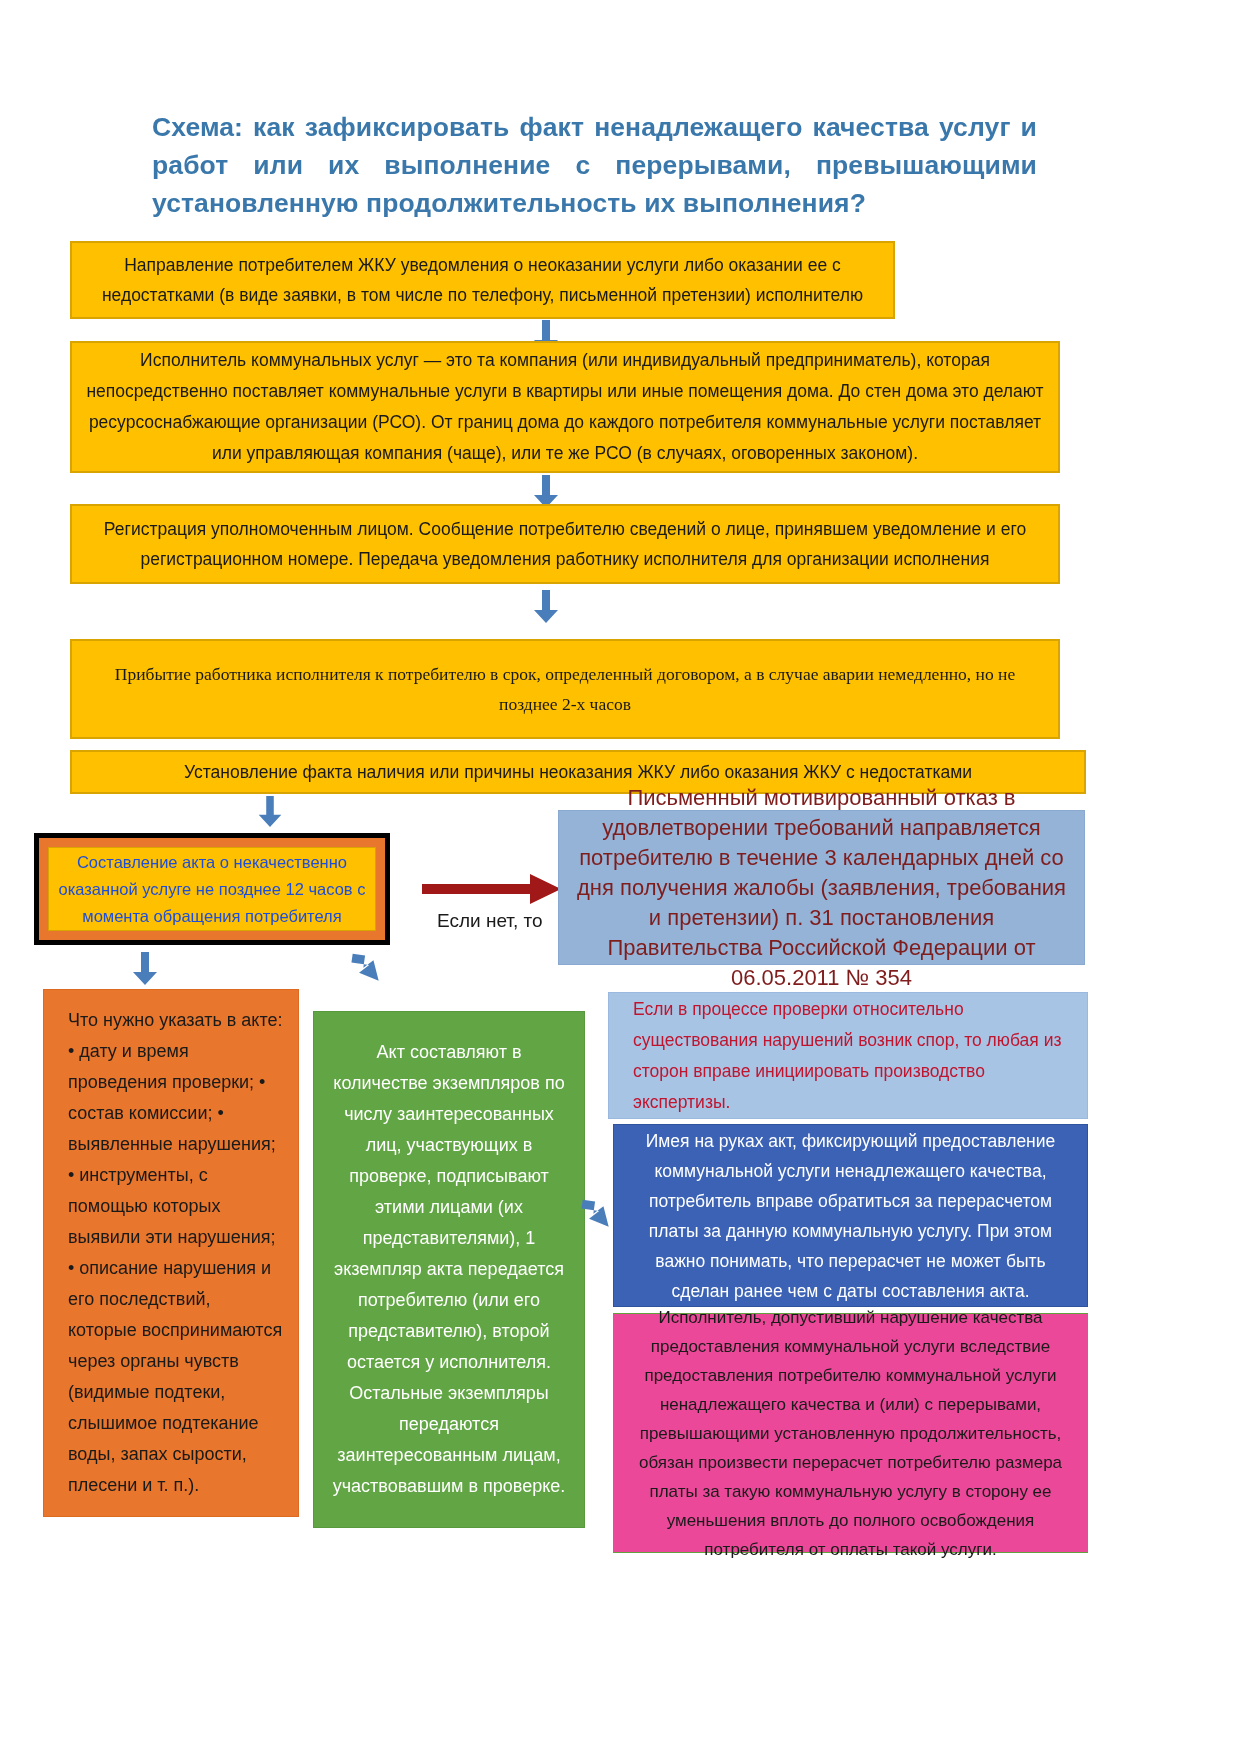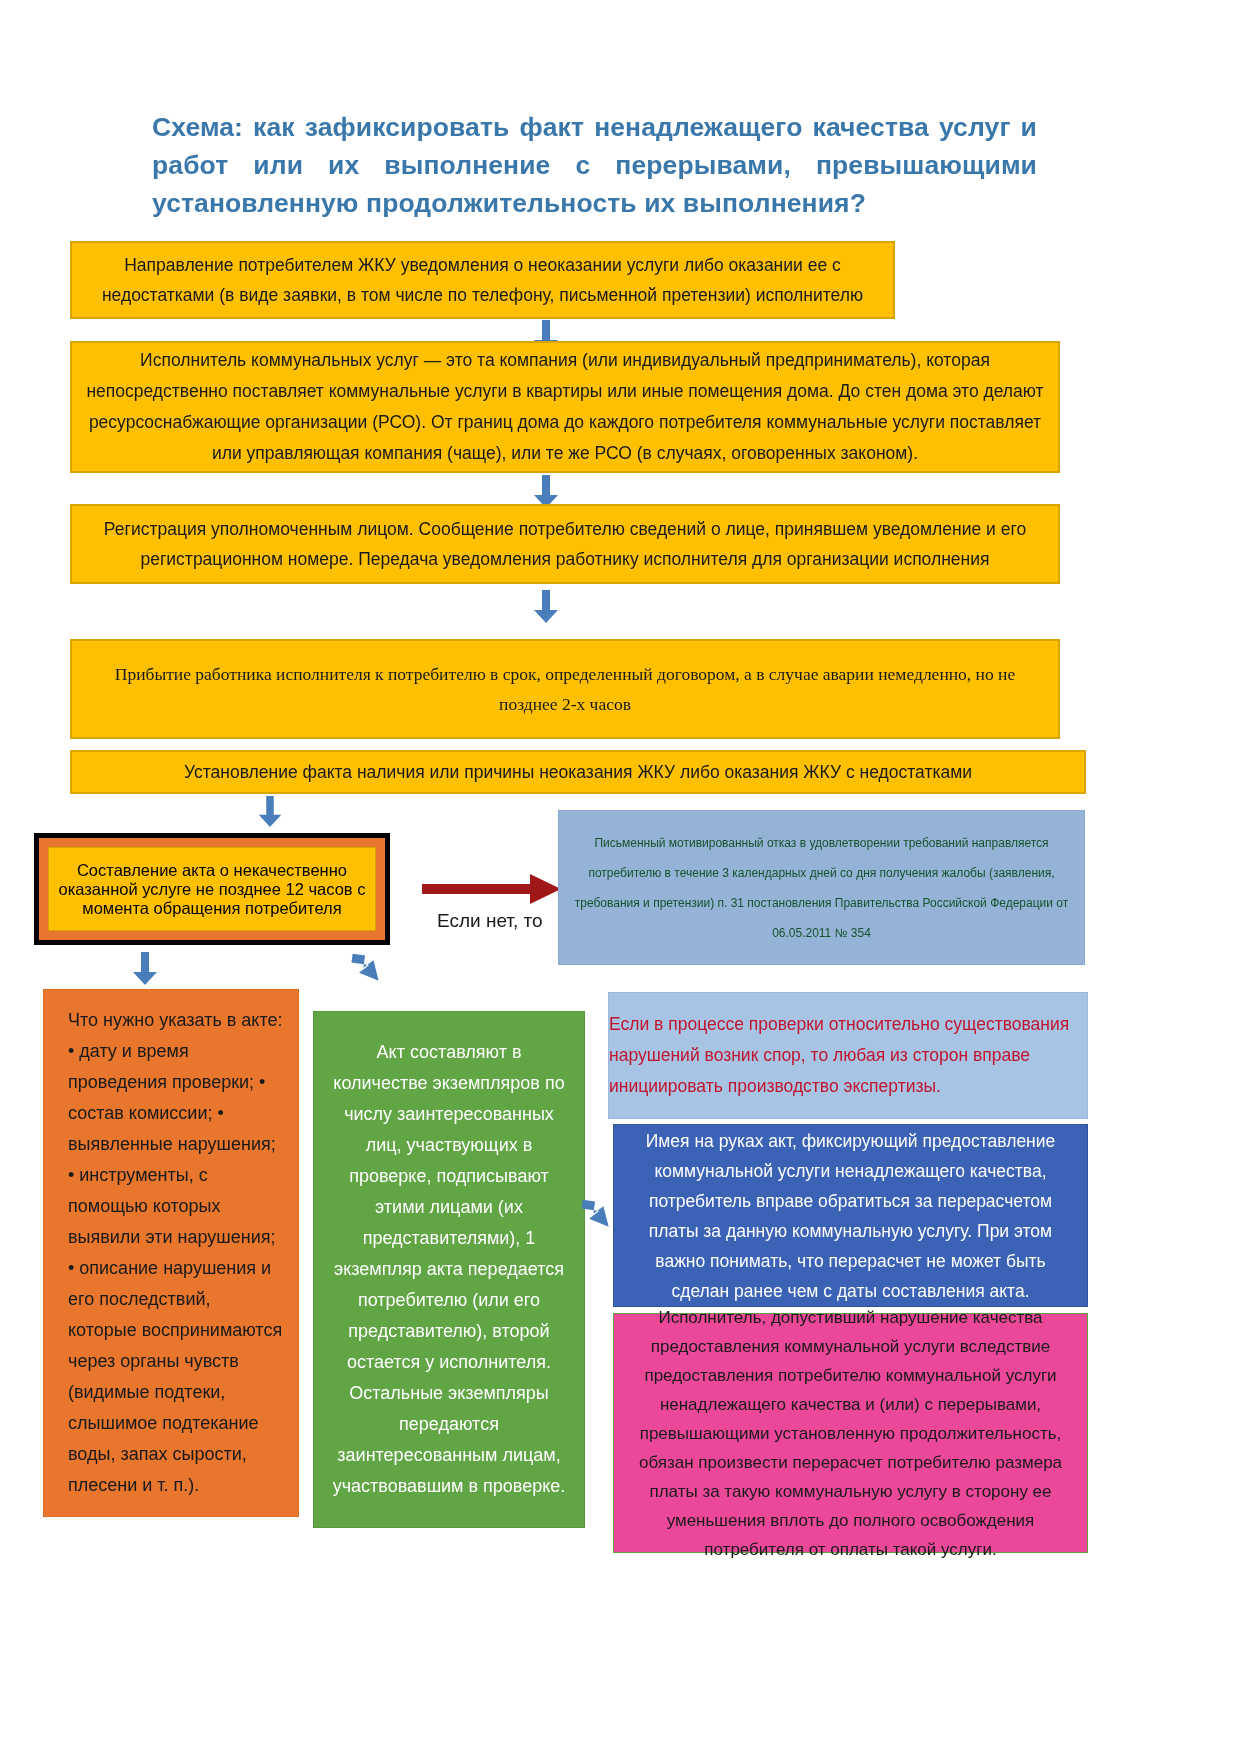--- a/index.html
+++ b/index.html
@@ -54,32 +54,32 @@
     background: #e8762c;
     border: 5px solid #000000;
     padding: 9px;
   }
   .framed-inner {
     width: 100%; height: 100%;
     background: #ffc000;
     border: 1px solid #d9a300;
     display: flex; align-items: center; justify-content: center;
     text-align: center;
-    color: #000000;
+    color: #1d4ed8;
     font-size: 16.5px;
-    line-height: 19px;
+    line-height: 27px;
     padding: 1px 8px;
   }
 
   
   .lightblue {
     background: #95b3d7;
     border: 1px solid #8aa9d0;
-    color: #14532d;
-    font-size: 12px;
+    color: #7f1d1d;
+    font-size: 22px;
     line-height: 30px;
   }
   .lightblue-2 {
     background: #a8c4e4;
     border: 1px solid #9bb8de;
     color: #c0152f;
     font-size: 17.5px;
     line-height: 31px;
     justify-content: flex-start;
     text-align: left;
@@ -191,21 +191,21 @@
 </svg>
 
 <svg class="arrow-diag" style="left:349px; top:950px;" width="38" height="40" viewBox="0 0 38 40">
   <path d="M2 4 L16 4 L16 18 L26 8 L35 30 L12 24 L22 14 L2 14 Z" fill="#4a7ebb" transform="rotate(8 19 18)"></path>
 </svg>
 
 <div class="box orange" style="left:43px; top:989px; width:256px; height:528px;">Что нужно указать в акте: • дату и время проведения проверки; • состав комиссии; • выявленные нарушения; • инструменты, с помощью которых выявили эти нарушения; • описание нарушения и его последствий, которые воспринимаются через органы чувств (видимые подтеки, слышимое подтекание воды, запах сырости, плесени и т. п.).</div>
 
 <div class="box green" style="left:313px; top:1011px; width:272px; height:517px;">Акт составляют в количестве экземпляров по числу заинтересованных лиц, участвующих в проверке, подписывают этими лицами (их представителями), 1 экземпляр акта передается потребителю (или его представителю), второй остается у исполнителя. Остальные экземпляры передаются заинтересованным лицам, участвовавшим в проверке.</div>
 
-<div class="box lightblue-2" style="left:608px; top:992px; width:480px; height:127px; padding:8px 0;">Если в процессе проверки относительно существования нарушений возник спор, то любая из сторон вправе инициировать производство экспертизы.</div>
+<div class="box lightblue-2" style="left:608px; top:992px; width:480px; height:127px; padding:8px 24px;">Если в процессе проверки относительно существования нарушений возник спор, то любая из сторон вправе инициировать производство экспертизы.</div>
 
 <svg class="arrow-diag" style="left:579px; top:1198px;" width="34" height="36" viewBox="0 0 38 40">
   <path d="M2 4 L16 4 L16 18 L26 8 L35 30 L12 24 L22 14 L2 14 Z" fill="#4a7ebb" transform="rotate(8 19 18)"></path>
 </svg>
 
 <div class="box blue" style="left:613px; top:1124px; width:475px; height:183px; padding:8px 12px;">Имея на руках акт, фиксирующий предоставление коммунальной услуги ненадлежащего качества, потребитель вправе обратиться за перерасчетом платы за данную коммунальную услугу. При этом важно понимать, что перерасчет не может быть сделан ранее чем с даты составления акта.</div>
 
 <div class="box green-dark-text" style="left:613px; top:1313px; width:475px; height:240px; padding:8px 18px;">Исполнитель, допустивший нарушение качества предоставления коммунальной услуги вследствие предоставления потребителю коммунальной услуги ненадлежащего качества и (или) с перерывами, превышающими установленную продолжительность, обязан произвести перерасчет потребителю размера платы за такую коммунальную услугу в сторону ее уменьшения вплоть до полного освобождения потребителя от оплаты такой услуги.</div>
 
 </body></html>

